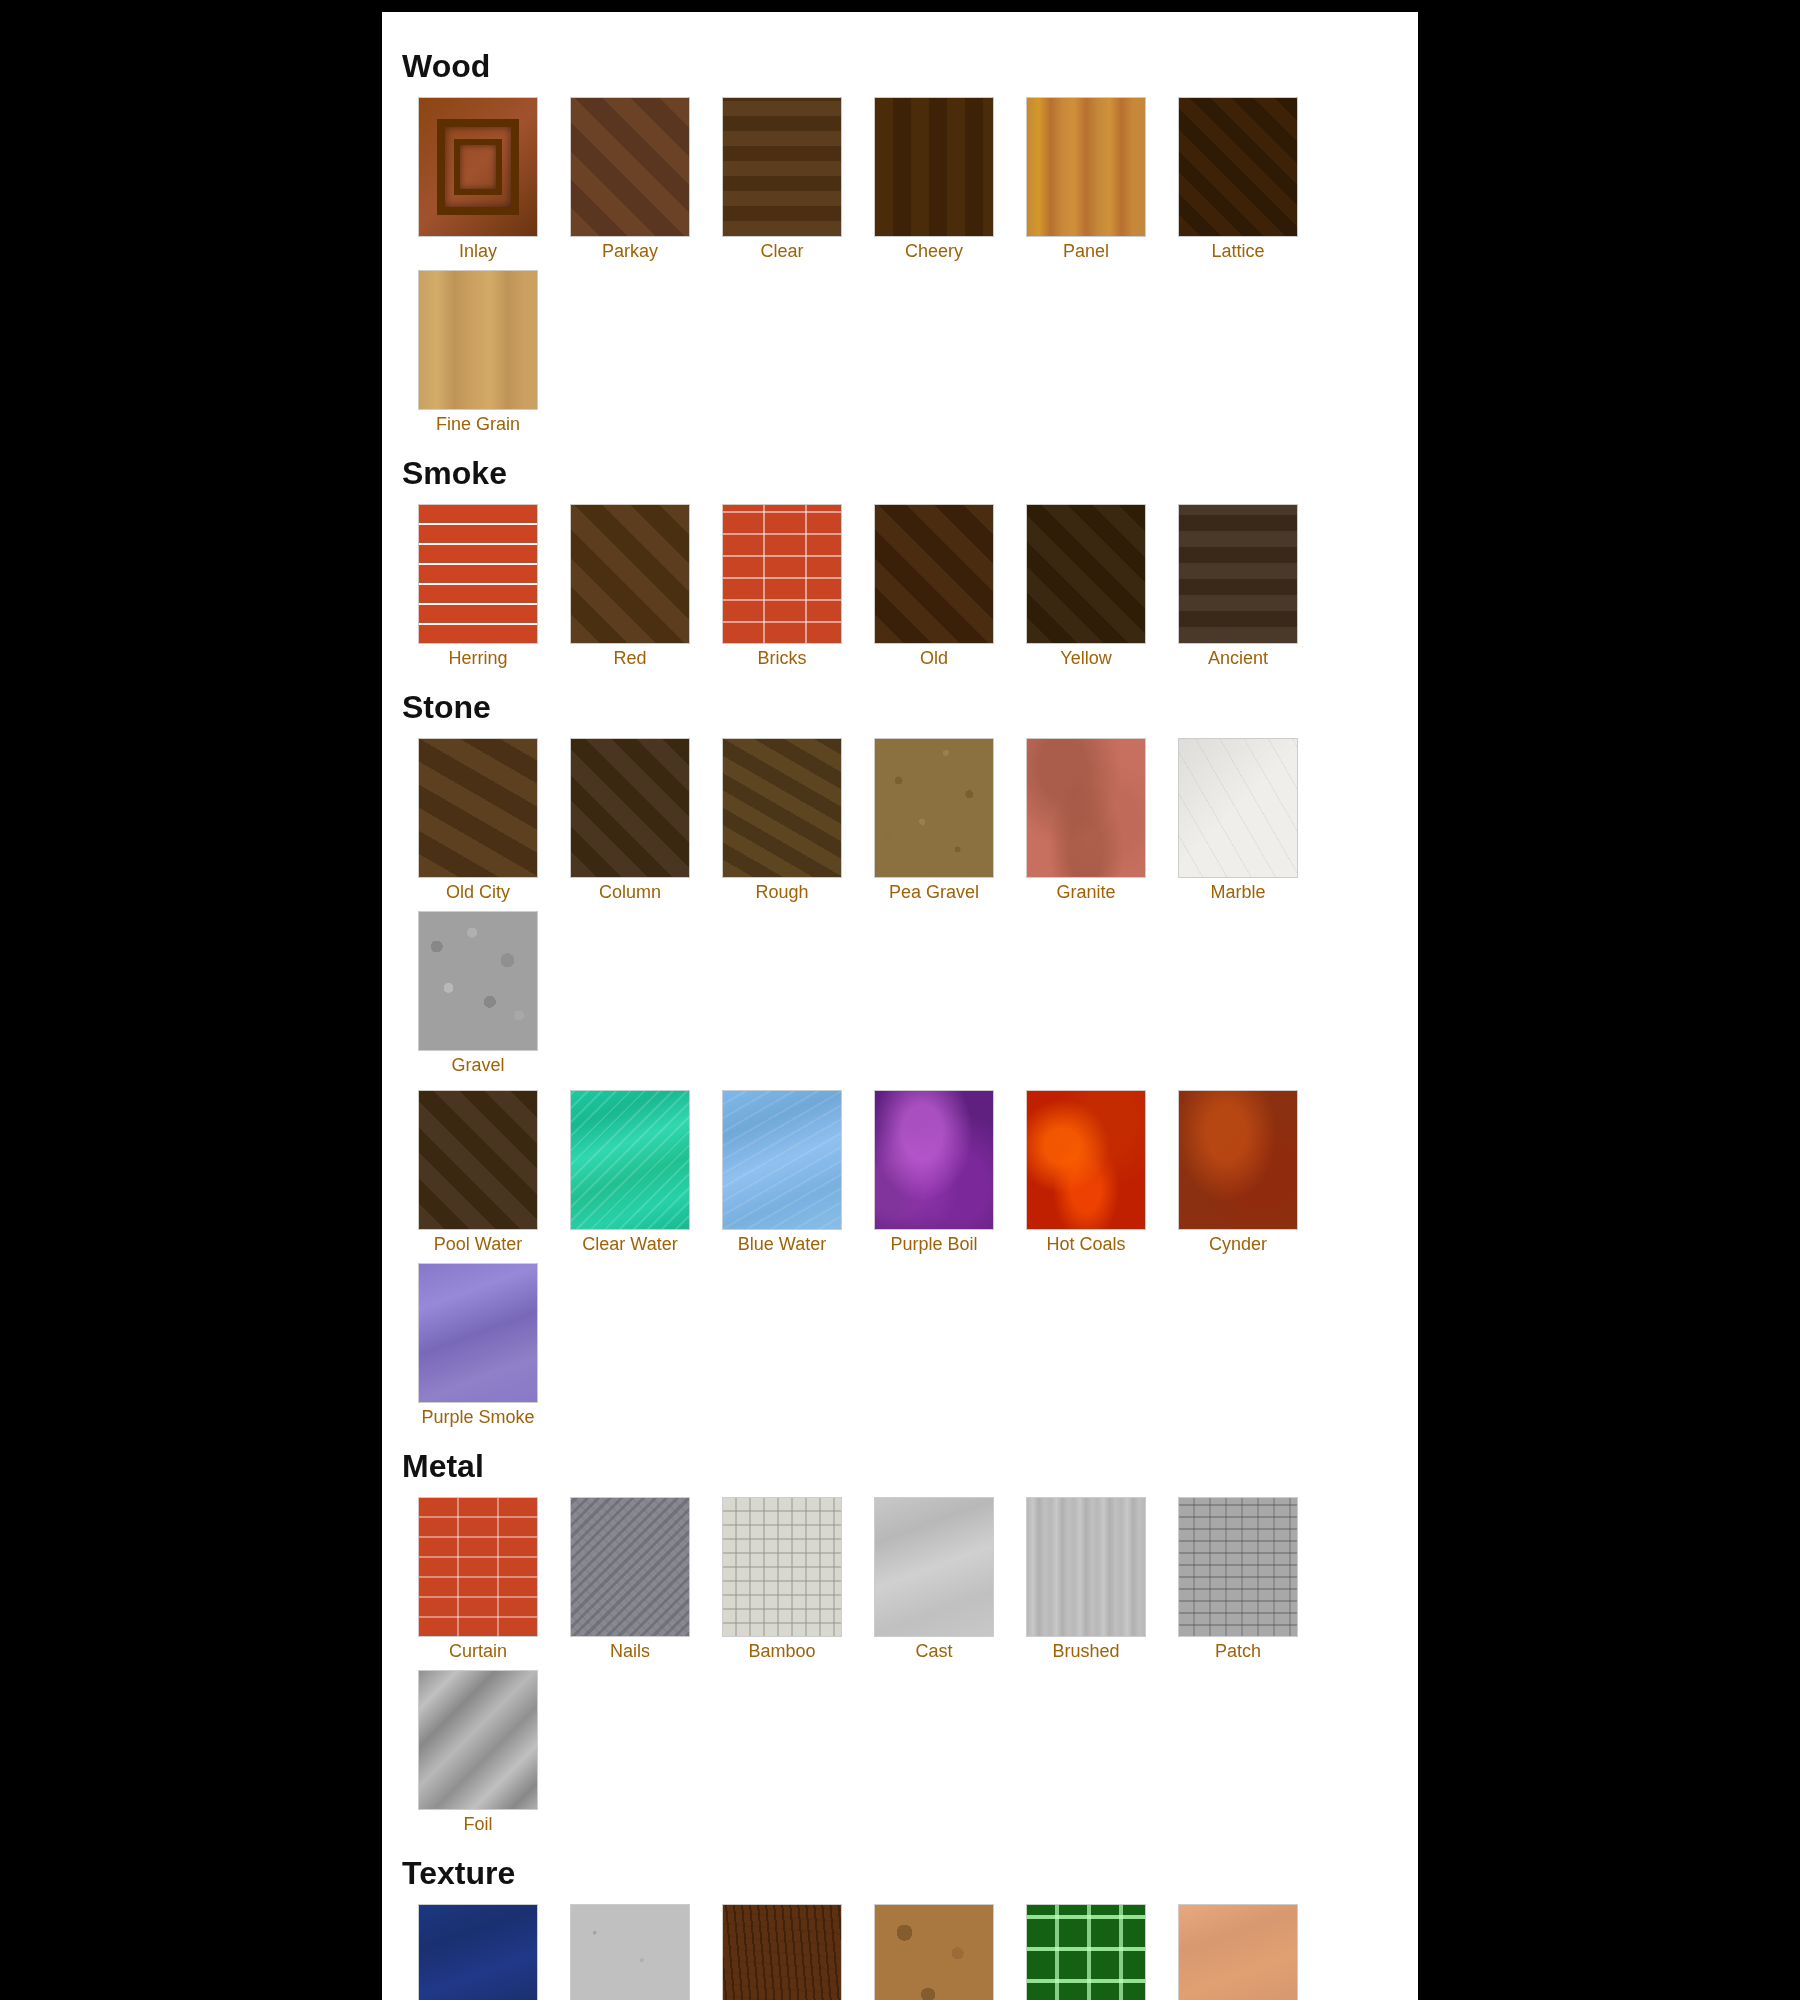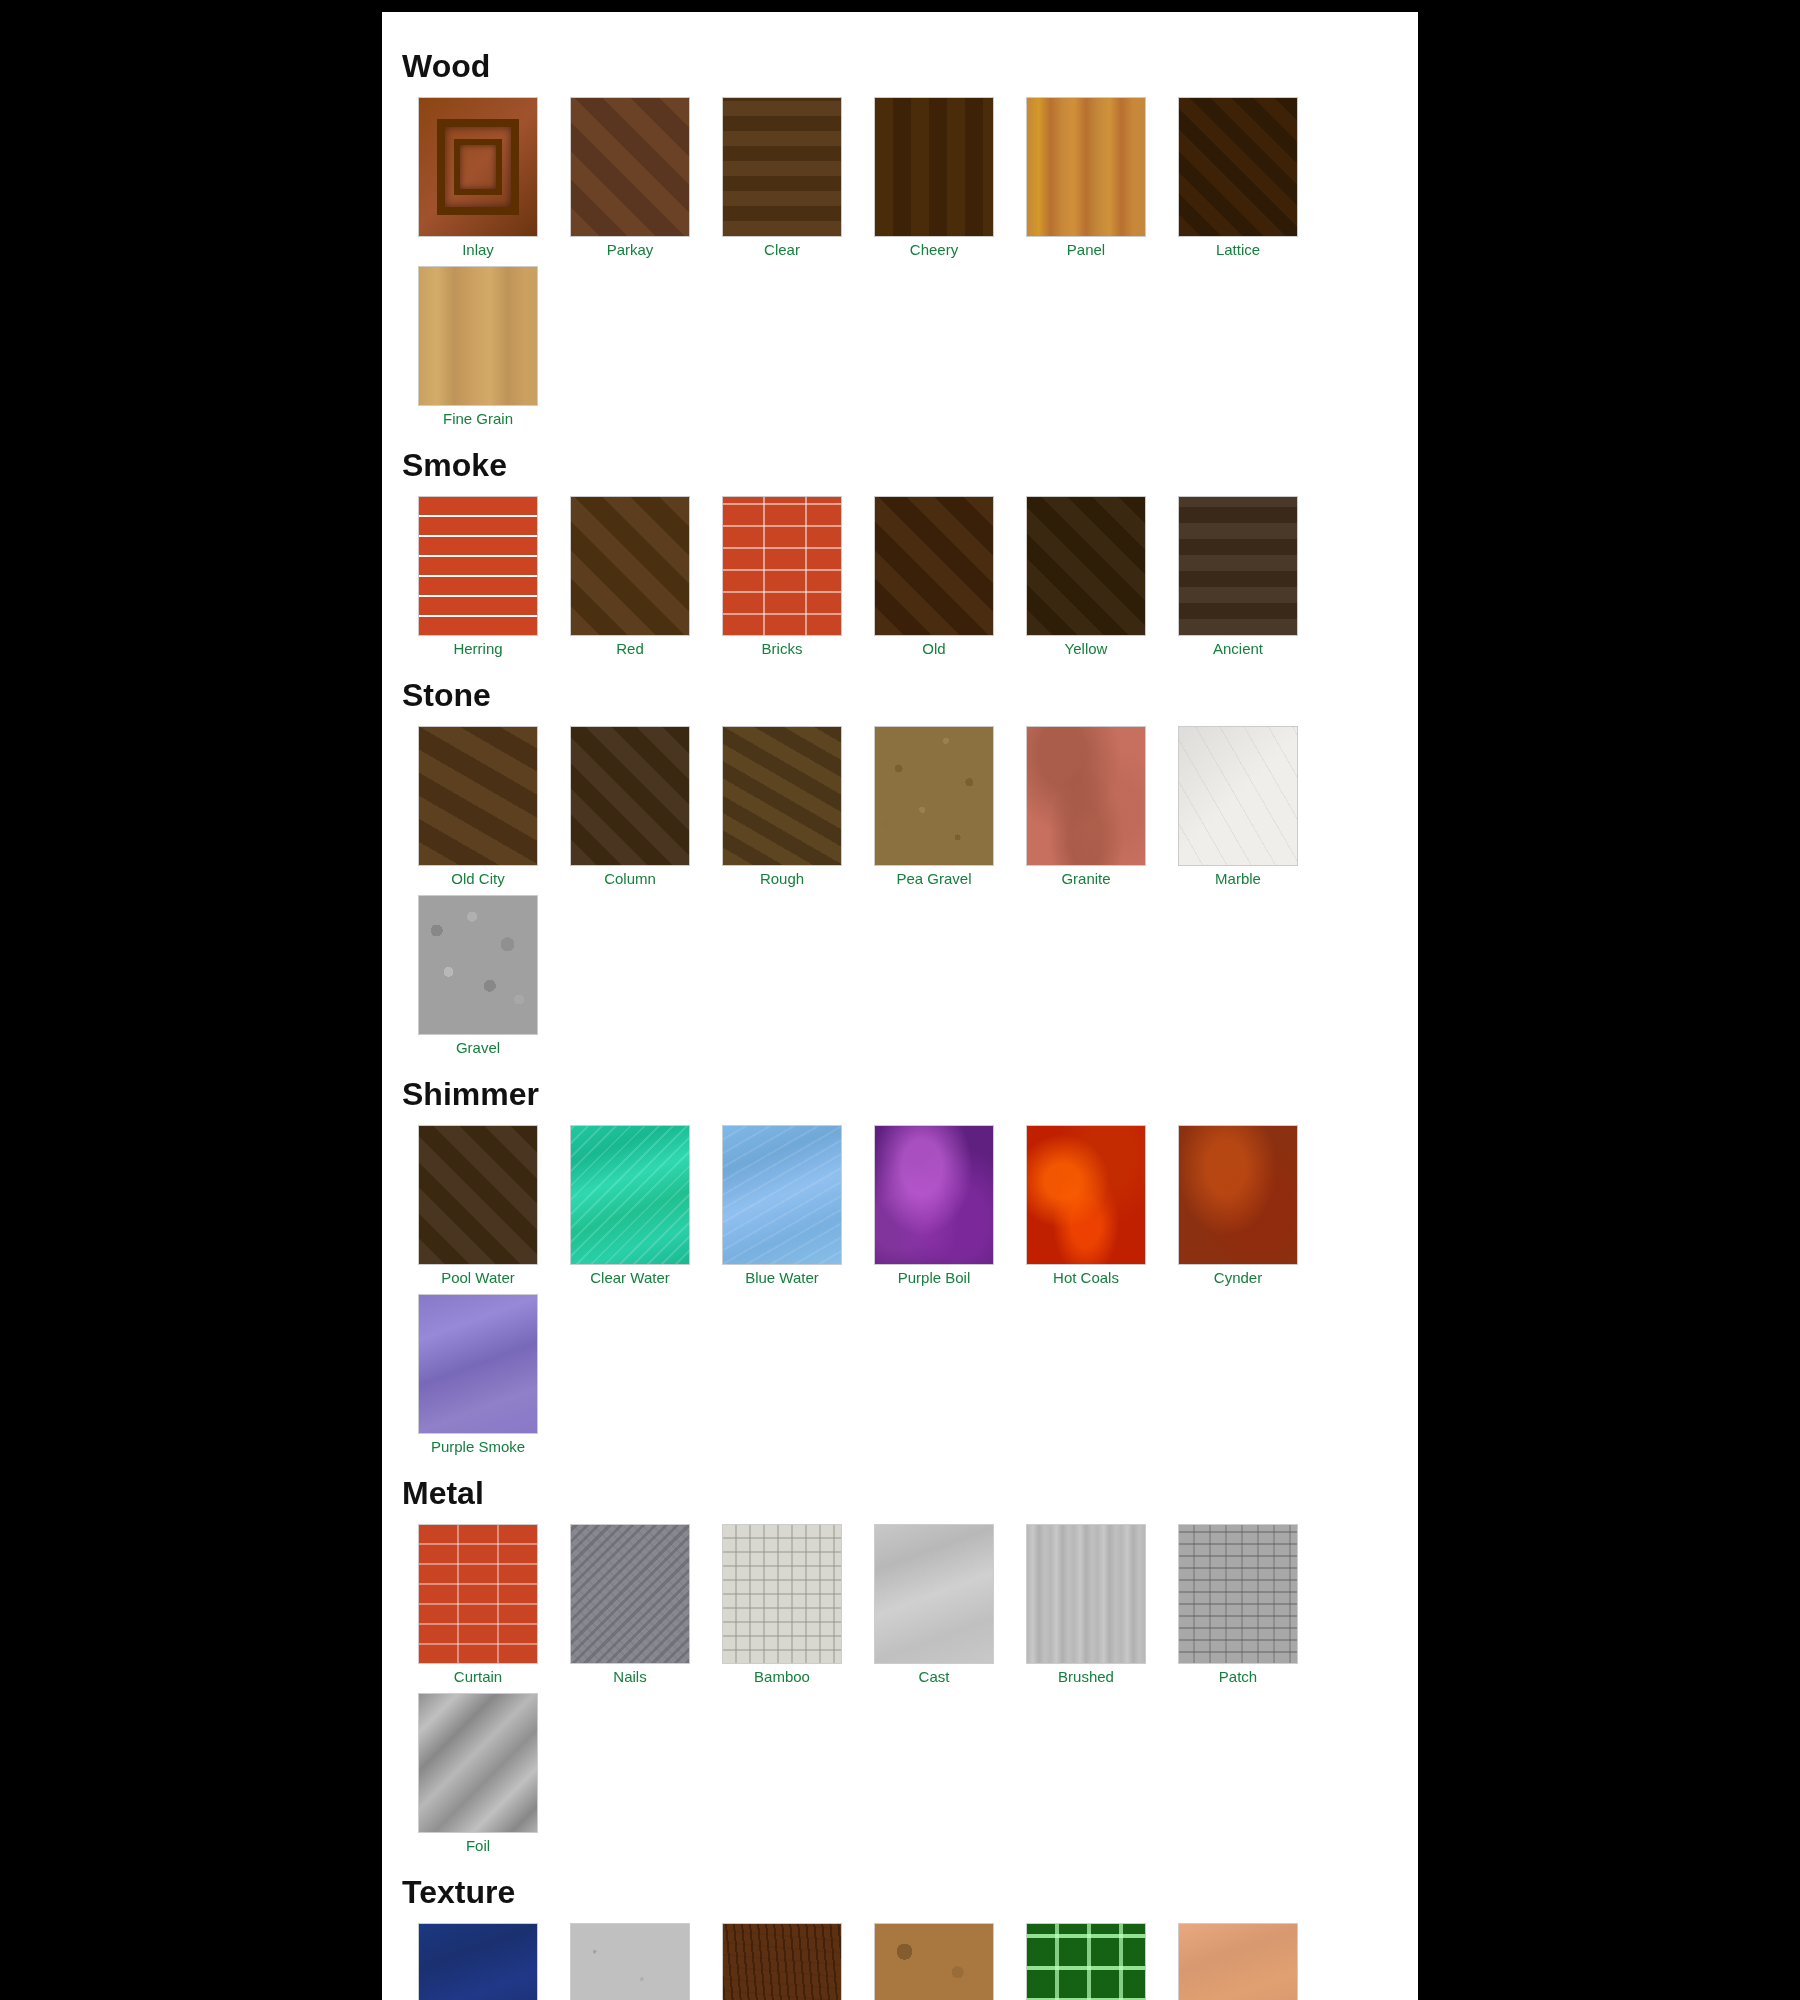--- a/index.html
+++ b/index.html
@@ -40,22 +40,22 @@
     }
     .texture-swatch {
       width: 120px;
       height: 140px;
       border: 1px solid #ccc;
       margin-bottom: 4px;
       overflow: hidden;
       position: relative;
     }
     .texture-label {
-      font-size: 15px;
-      color: #15803d;
+      font-size: 18px;
+      color: #a16207;
       text-align: center;
     }
 
     
     .wood-inlay {
       background: linear-gradient(135deg, #8B4513, #A0522D, #6B3410);
       position: relative;
     }
     .wood-inlay::before {
       content: '';
@@ -408,21 +408,20 @@
       </div>
       <div class="texture-item">
         <div class="texture-swatch stone-marble"></div>
         <div class="texture-label">Marble</div>
       </div>
       <div class="texture-item">
         <div class="texture-swatch stone-gravel"></div>
         <div class="texture-label">Gravel</div>
       </div>
     </div>
-    <div class="section-title">Shimmer</div>
     <div class="texture-grid">
       <div class="texture-item">
         <div class="texture-swatch shimmer-poolwater"></div>
         <div class="texture-label">Pool Water</div>
       </div>
       <div class="texture-item">
         <div class="texture-swatch shimmer-clearwater"></div>
         <div class="texture-label">Clear Water</div>
       </div>
       <div class="texture-item">

